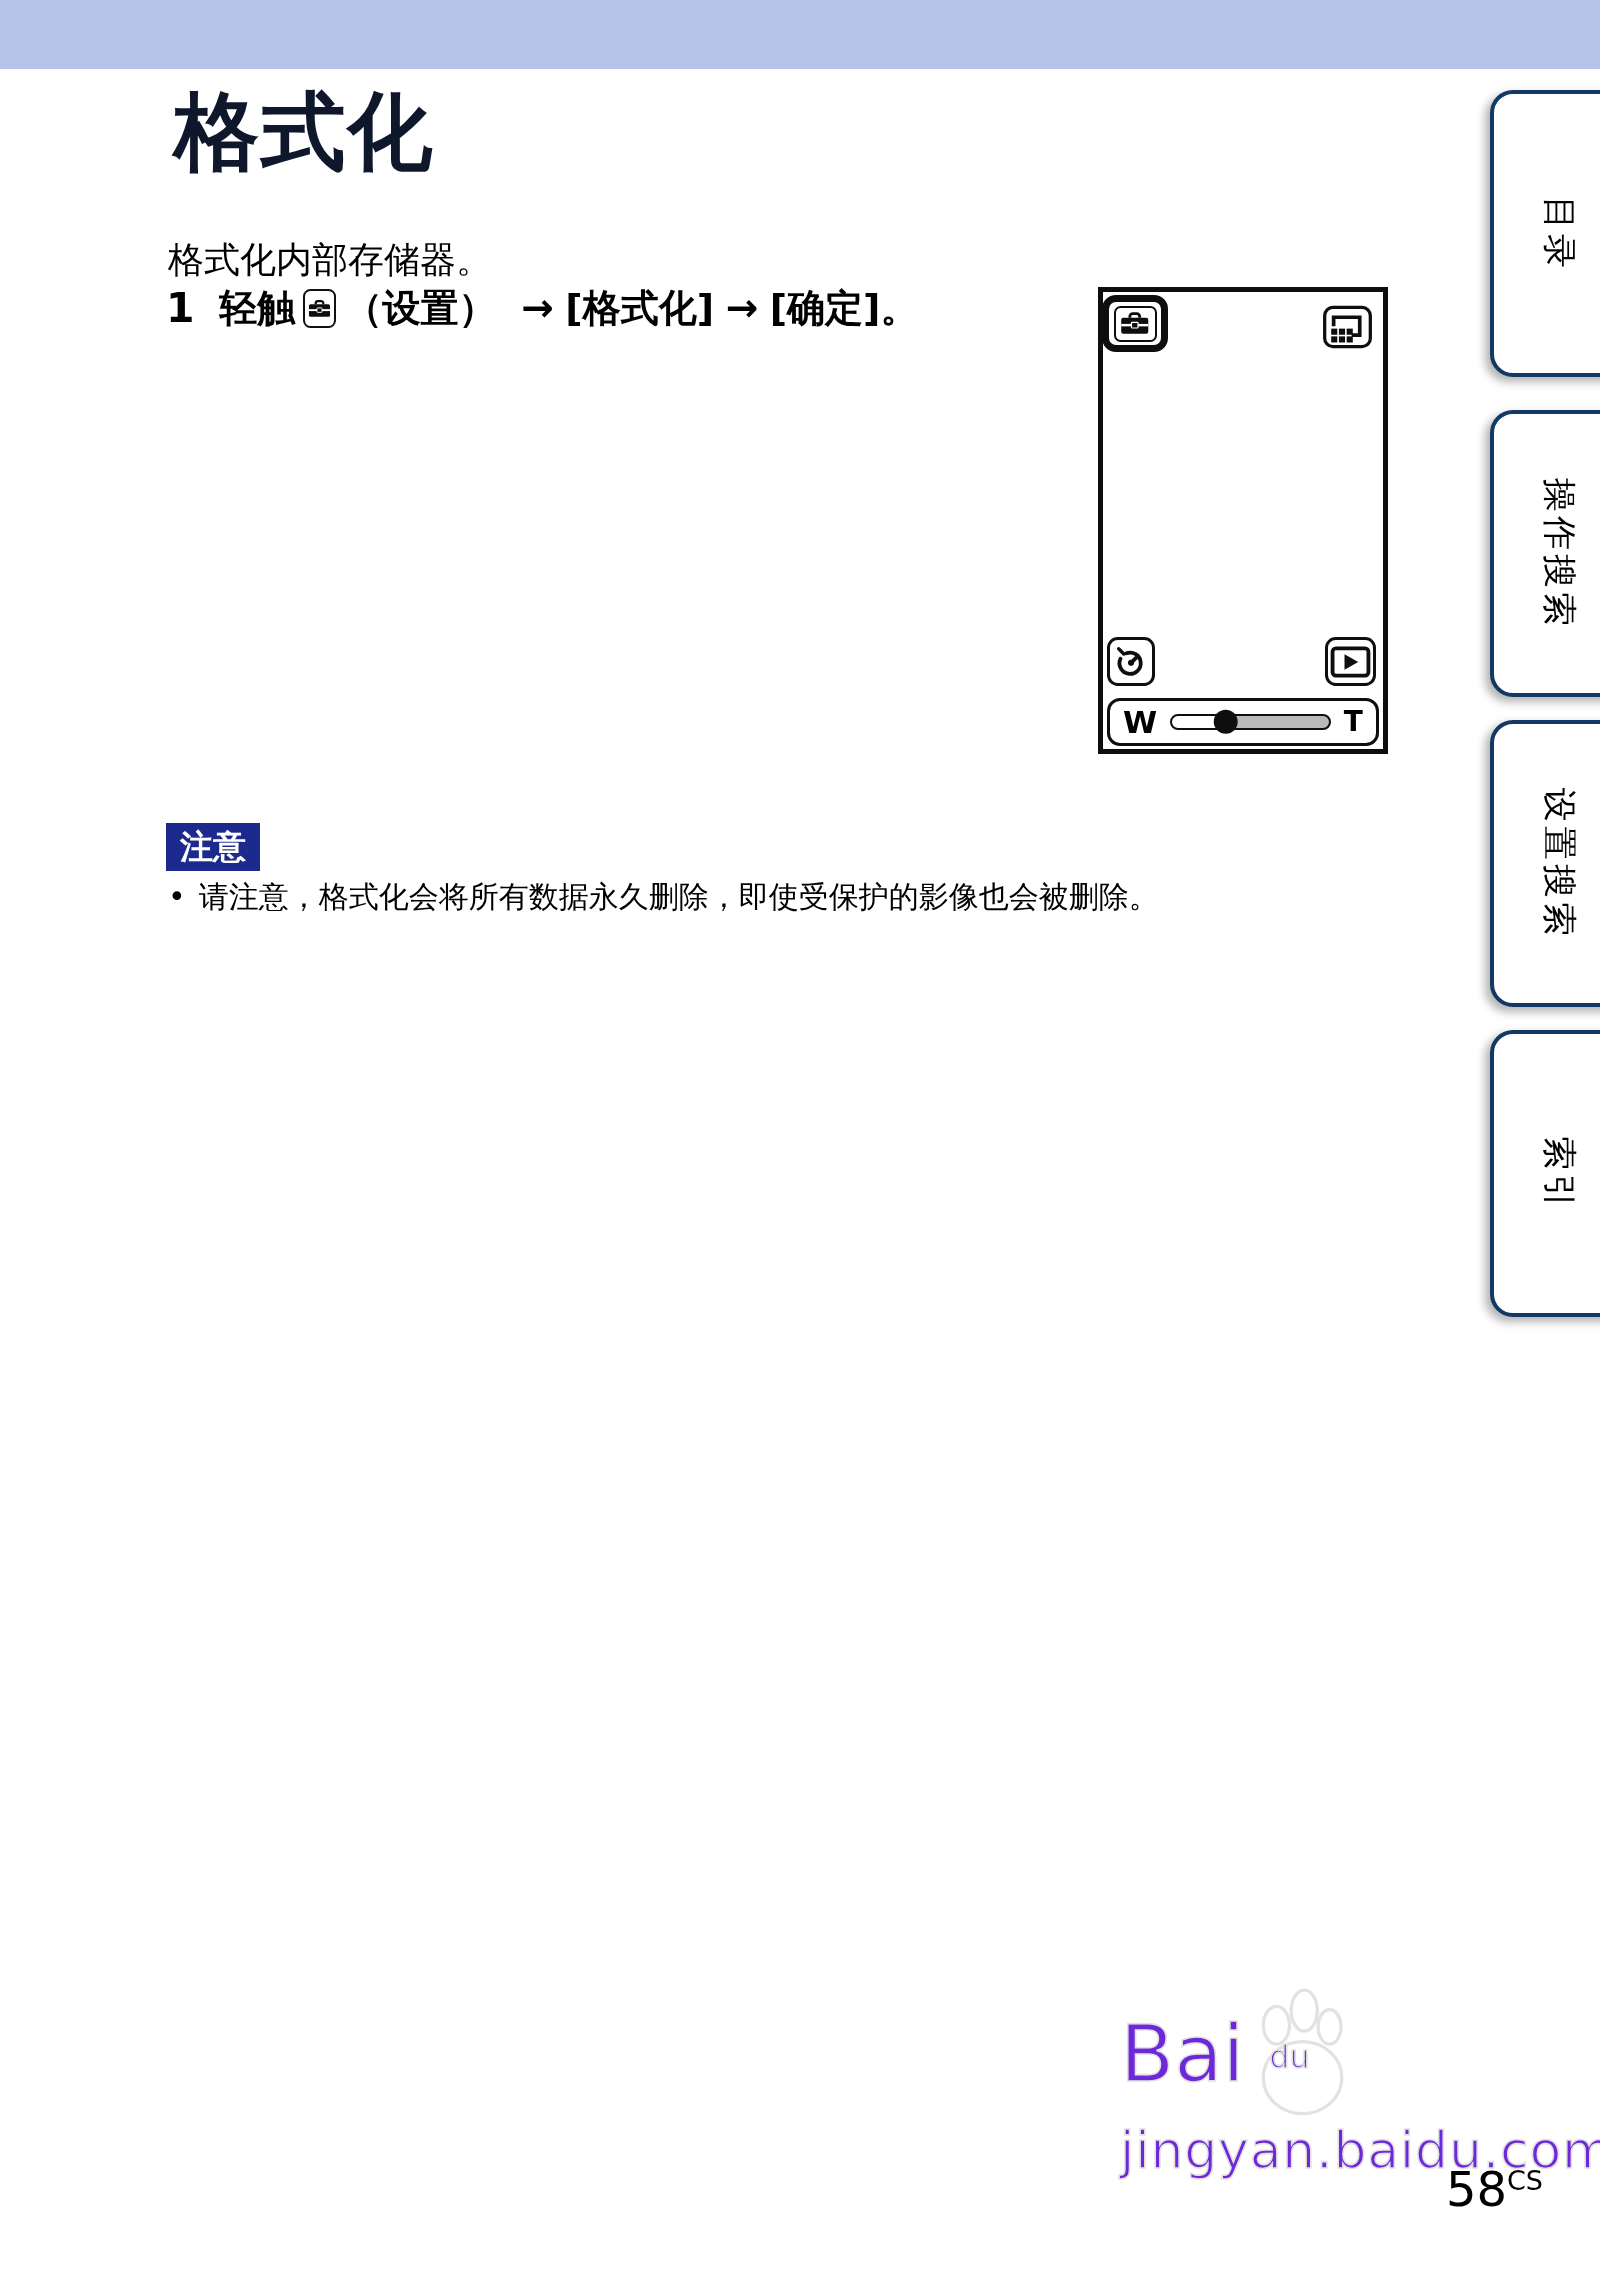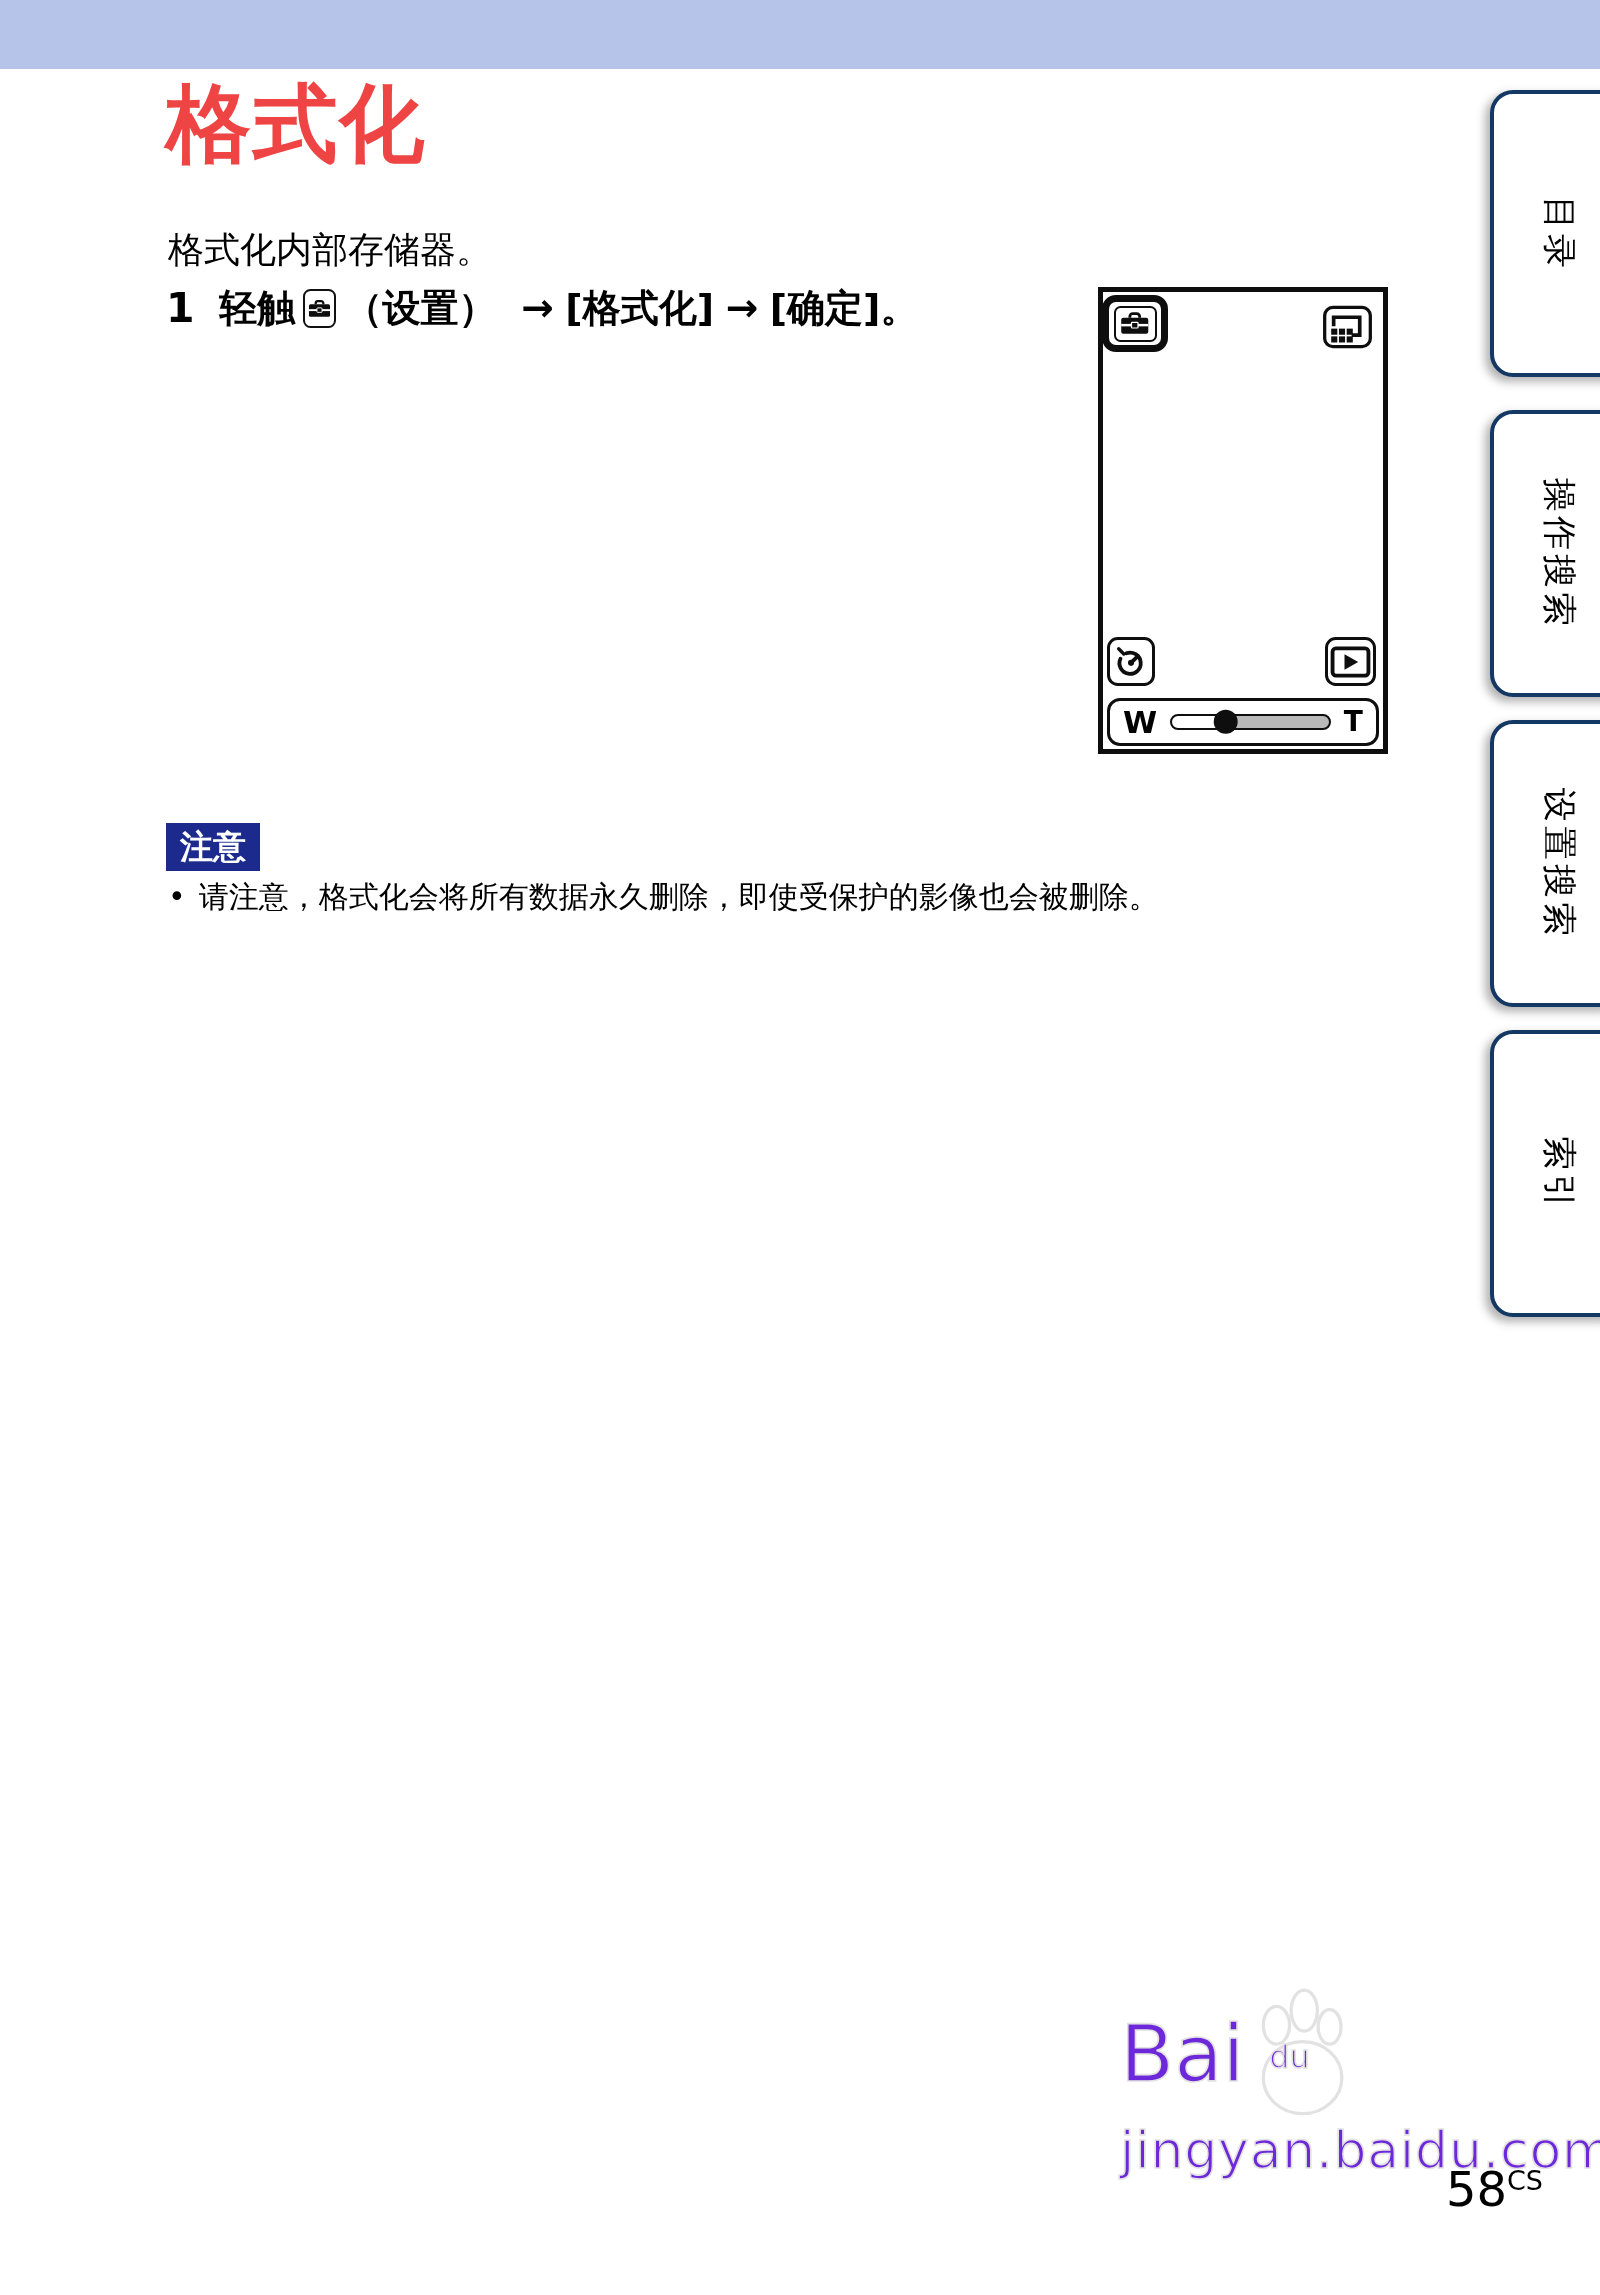--- a/index.html
+++ b/index.html
@@ -7,21 +7,21 @@
     width:1600px; height:2295px; position:relative; overflow:hidden;
     background:#ffffff; font-family:"DejaVu Sans", sans-serif;
   }
   .banner { position:absolute; left:0; top:0; width:100%; height:69px; background:#b6c4e9; }
 
   .page-title {
     position:absolute; left:166px; top:77px;
     font:bold 85px/1.1 "DejaVu Sans", sans-serif; color:#1a1a9a; letter-spacing:1.6px;
   }
   .intro {
-    position:absolute; left:168px; top:227px;
+    position:absolute; left:168px; top:237px;
     font:36px/1.25 "DejaVu Serif", serif; color:#000;
   }
 
   .step {
     position:absolute; left:166px; top:284px; display:flex; align-items:center;
     font:bold 38px/1.2 "DejaVu Sans", sans-serif; color:#000; white-space:nowrap;
   }
   .step-number { font-size:41px; margin-right:24.6px; }
   .step-icon {
     width:33px; height:39px; border:2.5px solid #111; border-radius:7.4px;
@@ -108,21 +108,21 @@
   .wm-row1 { display:flex; align-items:center; height:139px; font-size:79px; }
   .wm-paw { position:relative; width:107px; height:135px; }
   .wm-du { position:absolute; left:24.6px; top:52px; font-size:32px; }
   .wm-row2 { font-size:52px; letter-spacing:0.8px; margin-top:-3.3px; }
 </style>
 </head>
 <body>
 
 <div class="banner" style="background: rgb(182, 196, 233);"></div>
 
-<h1 class="page-title" style="margin: 0px; color: #ef4444;">格式化</h1>
+<h1 class="page-title" style="margin: 8px; color: #0f172a;">格式化</h1>
 
 <div class="intro">格式化内部存储器。</div>
 
 <div class="step">
   <span class="step-number">1</span>
   <span>轻触</span>
   <span class="step-icon">
     <svg width="23" height="19.7" viewBox="0 0 36 28">
       <path d="M12 7 V5.5 A3.5 3.5 0 0 1 15.5 2 h5 A3.5 3.5 0 0 1 24 5.5 V7" fill="none" stroke="#0e0e0e" stroke-width="3.5"></path>
       <rect x="1.5" y="7" width="33" height="19.5" rx="2.5" fill="#0e0e0e"></rect>

